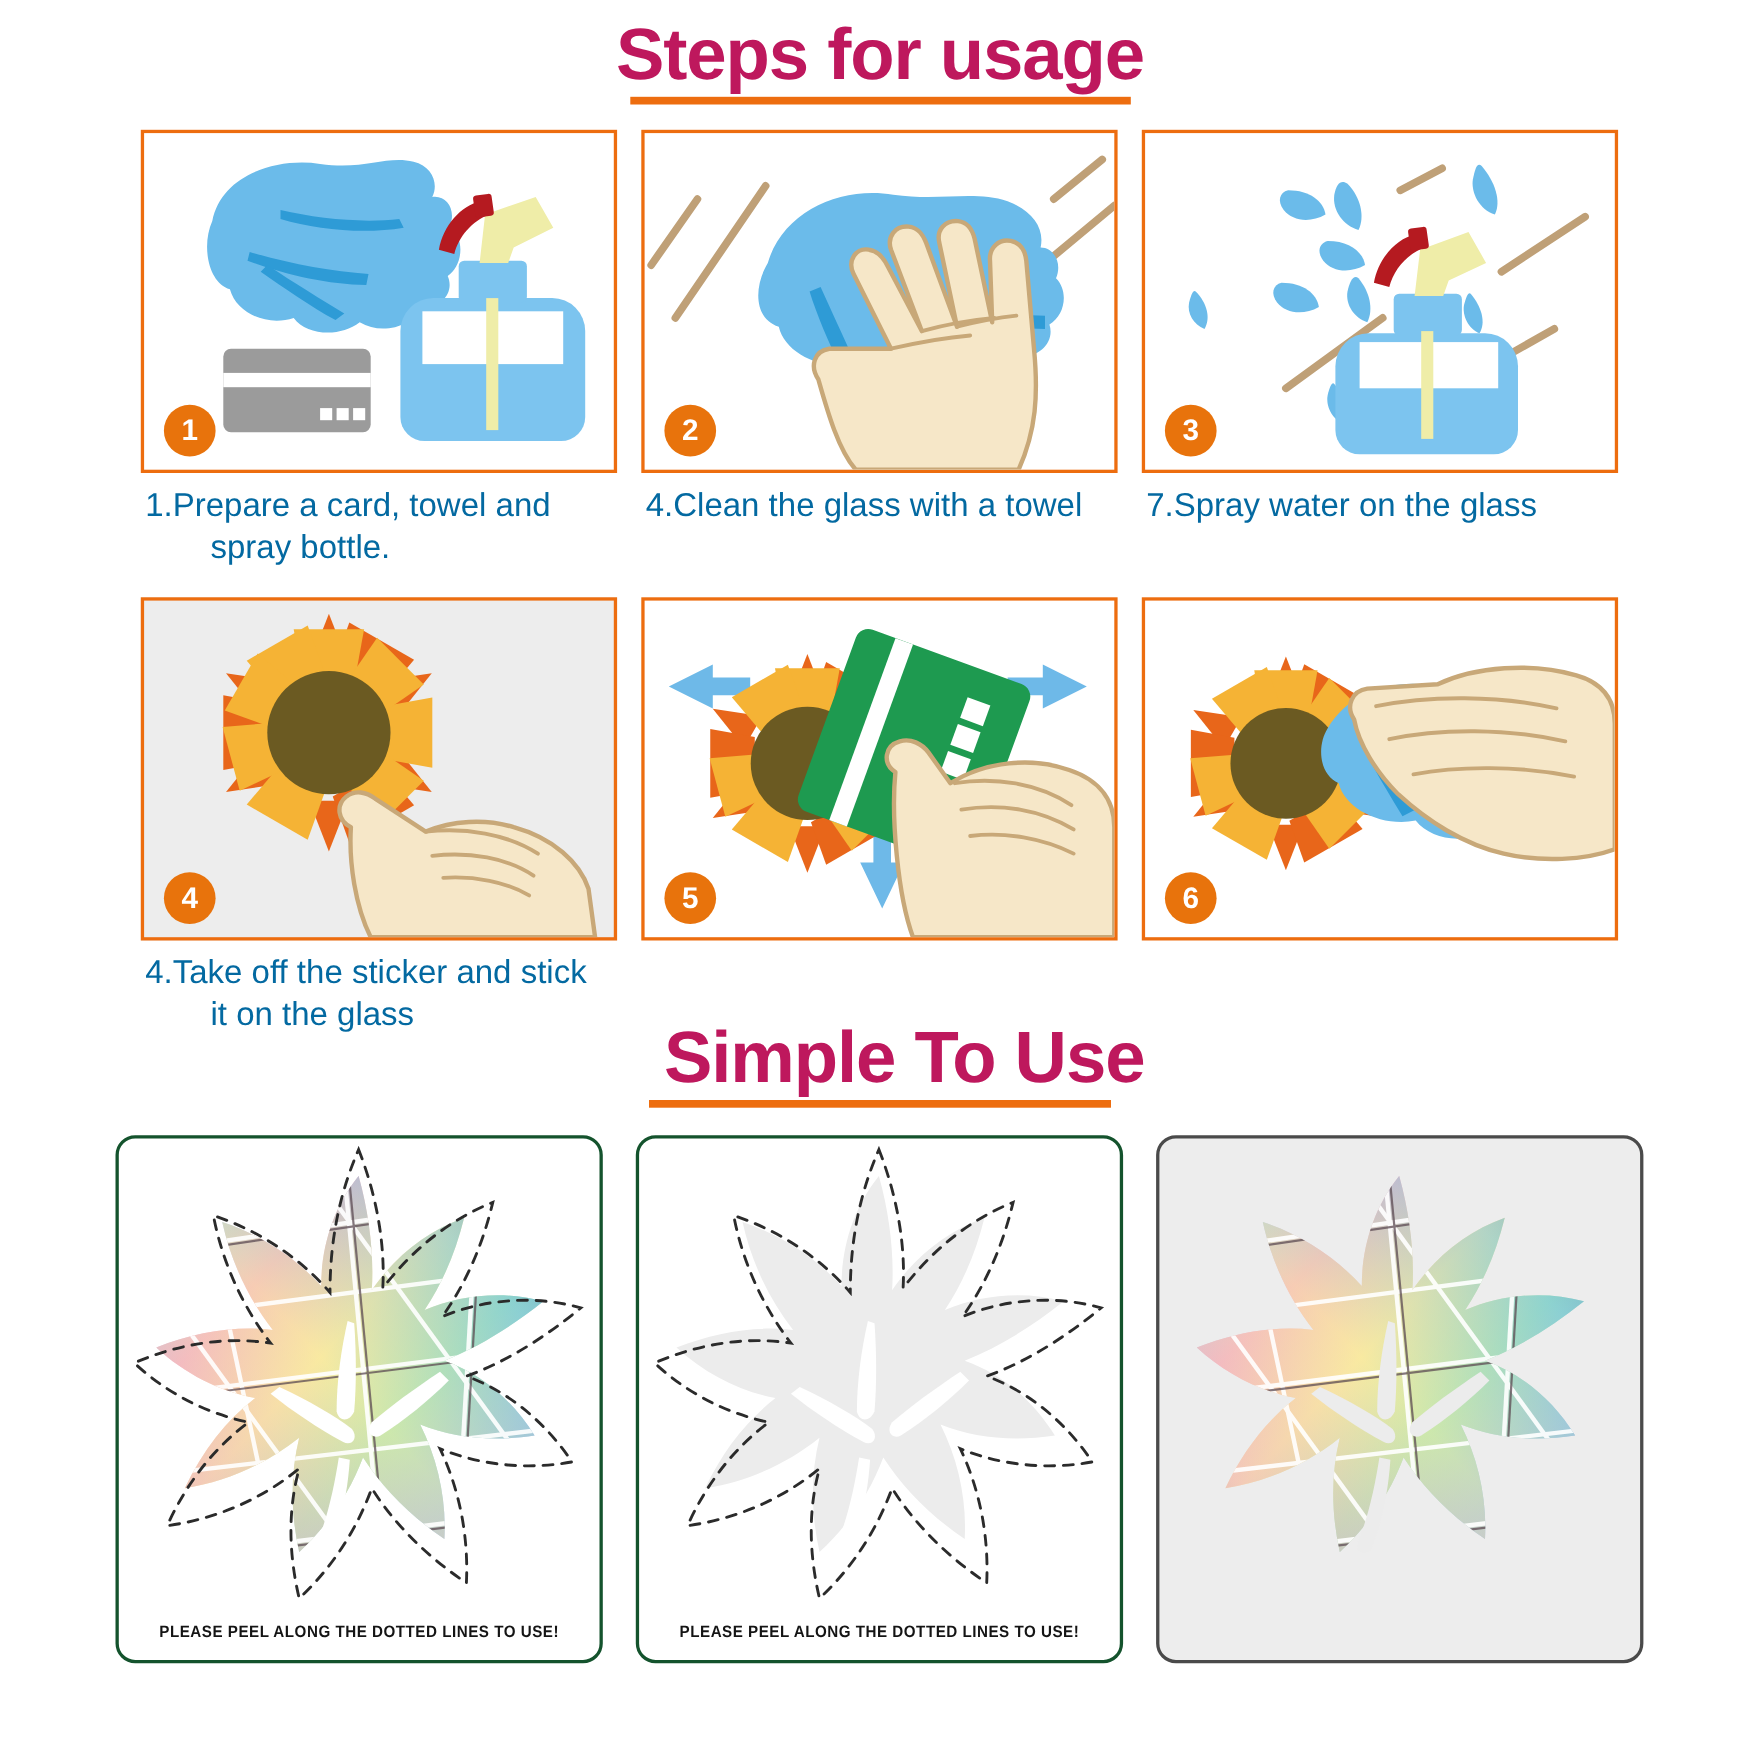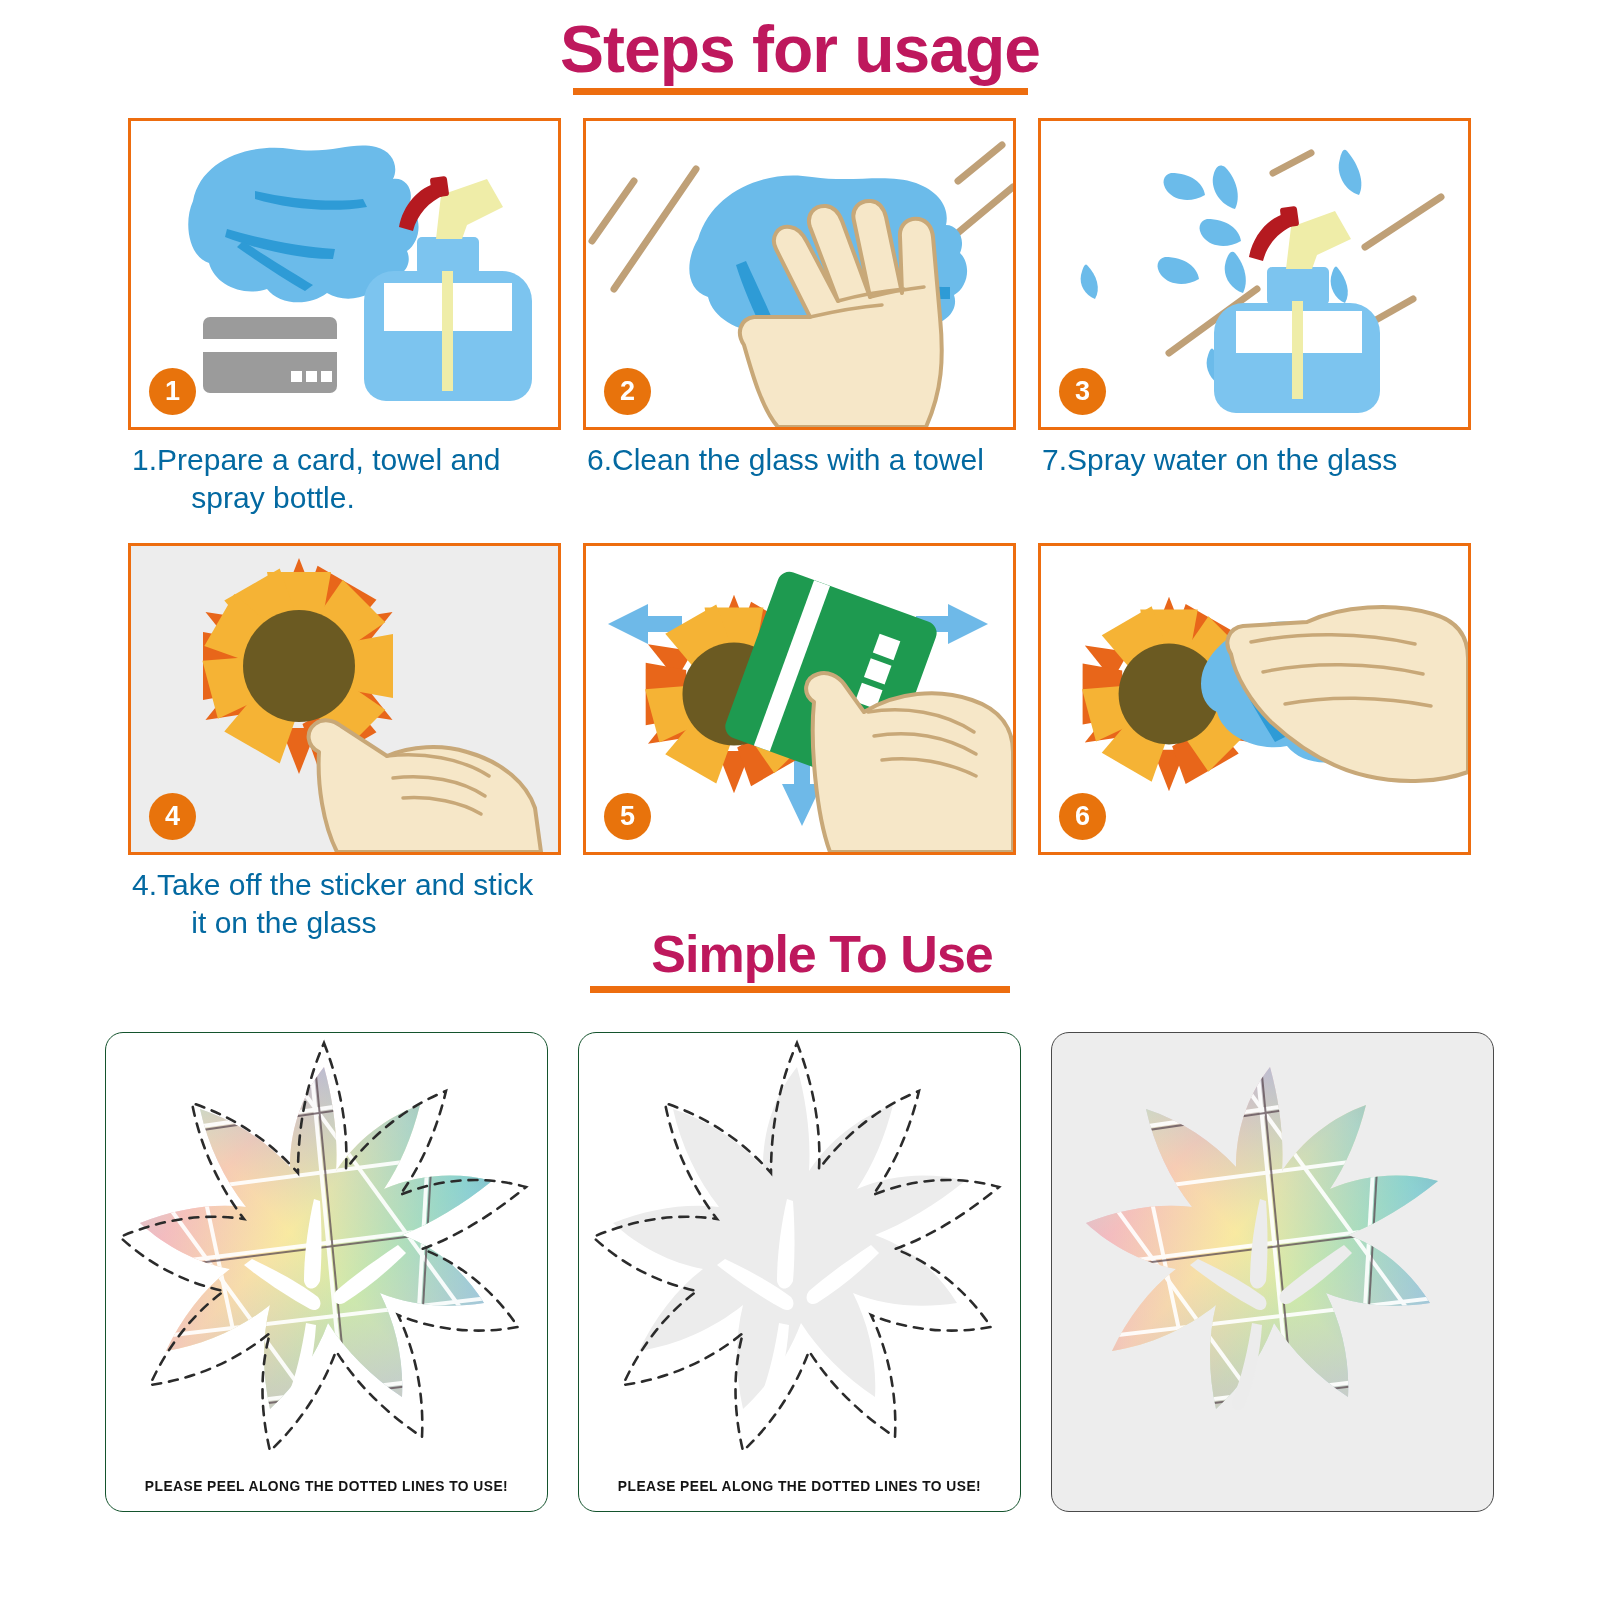--- a/index.html
+++ b/index.html
@@ -14,21 +14,21 @@
   
   .heading-wrap{text-align:center;}
   .heading{
     display:inline-block;
     color:#be185d;
     font-weight:bold;
     line-height:1;
     letter-spacing:-1px;
   }
   #title-steps{font-size:66px;padding-top:8px;}
-  #title-simple{font-size:52px;margin-left:44px;}
+  #title-simple{font-size:66px;margin-left:44px;}
   .heading-underline{
     height:7px;background:#ED6D0F;margin:6px auto 0 auto;
   }
 
   
   .steps-grid{
     position:absolute;left:128px;top:118px;
     width:1344px;
   }
   .steps-row{display:flex;gap:22px;}
@@ -61,21 +61,21 @@
   .step-cell.c2 .caption,.step-cell.c3 .caption{padding-left:0;text-indent:0;}
 
   
   .showcase{
     position:absolute;left:105px;top:1032px;
     width:1390px;display:flex;gap:30px;
   }
   .sheet{
     position:relative;
     width:443px;height:480px;
-    border:1px solid #14532d;
+    border:3px solid #14532d;
     border-radius:18px;
     background:#ffffff;
     box-sizing:border-box;
     overflow:hidden;
   }
   .sheet.gray{background:#ededed;border-color:#4a4a4a;}
   .sheet-caption{
     position:absolute;left:0;right:0;bottom:17px;
     text-align:center;
     font-family:"Liberation Sans Narrow","Liberation Sans",sans-serif;
@@ -147,21 +147,21 @@
 
           <path d="M158 224 C150 212 154 198 168 196 L224 196 L190 128 C184 116 192 104 204 106 C212 107 217 113 221 121 L252 180 L224 106 C220 94 228 84 240 85 C249 86 253 92 256 100 L284 176 L268 100 C265 88 273 79 285 80 C294 81 298 88 300 96 L316 172 L314 116 C313 104 322 96 333 98 C342 100 346 107 347 116 L354 196 C358 238 356 270 340 306 L192 306 C176 288 166 252 158 224 Z" fill="#F6E7C8" stroke="#C8A878" stroke-width="4" stroke-linejoin="round"></path>
           <g stroke="#C8A878" stroke-width="3.5" fill="none" stroke-linecap="round">
             <path d="M224 196 C250 190 272 186 296 184"></path>
             <path d="M252 180 C274 174 296 170 318 168"></path>
             <path d="M284 176 C300 172 320 168 338 166"></path>
           </g>
         </svg>
         <div class="badge">2</div>
       </div>
-      <div class="caption">6.Clean the glass with a towel</div>
+      <div class="caption">4.Clean the glass with a towel</div>
     </div>
 
     <div class="step-cell c3">
       <div class="panel">
         <svg width="427" height="306" viewBox="0 0 427 306">
           <g stroke="#BFA077" stroke-width="7" stroke-linecap="round">
             <line x1="232" y1="52" x2="270" y2="32"></line>
             <line x1="324" y1="126" x2="400" y2="76"></line>
             <line x1="128" y1="232" x2="216" y2="168"></line>
             <line x1="326" y1="204" x2="372" y2="178"></line>

